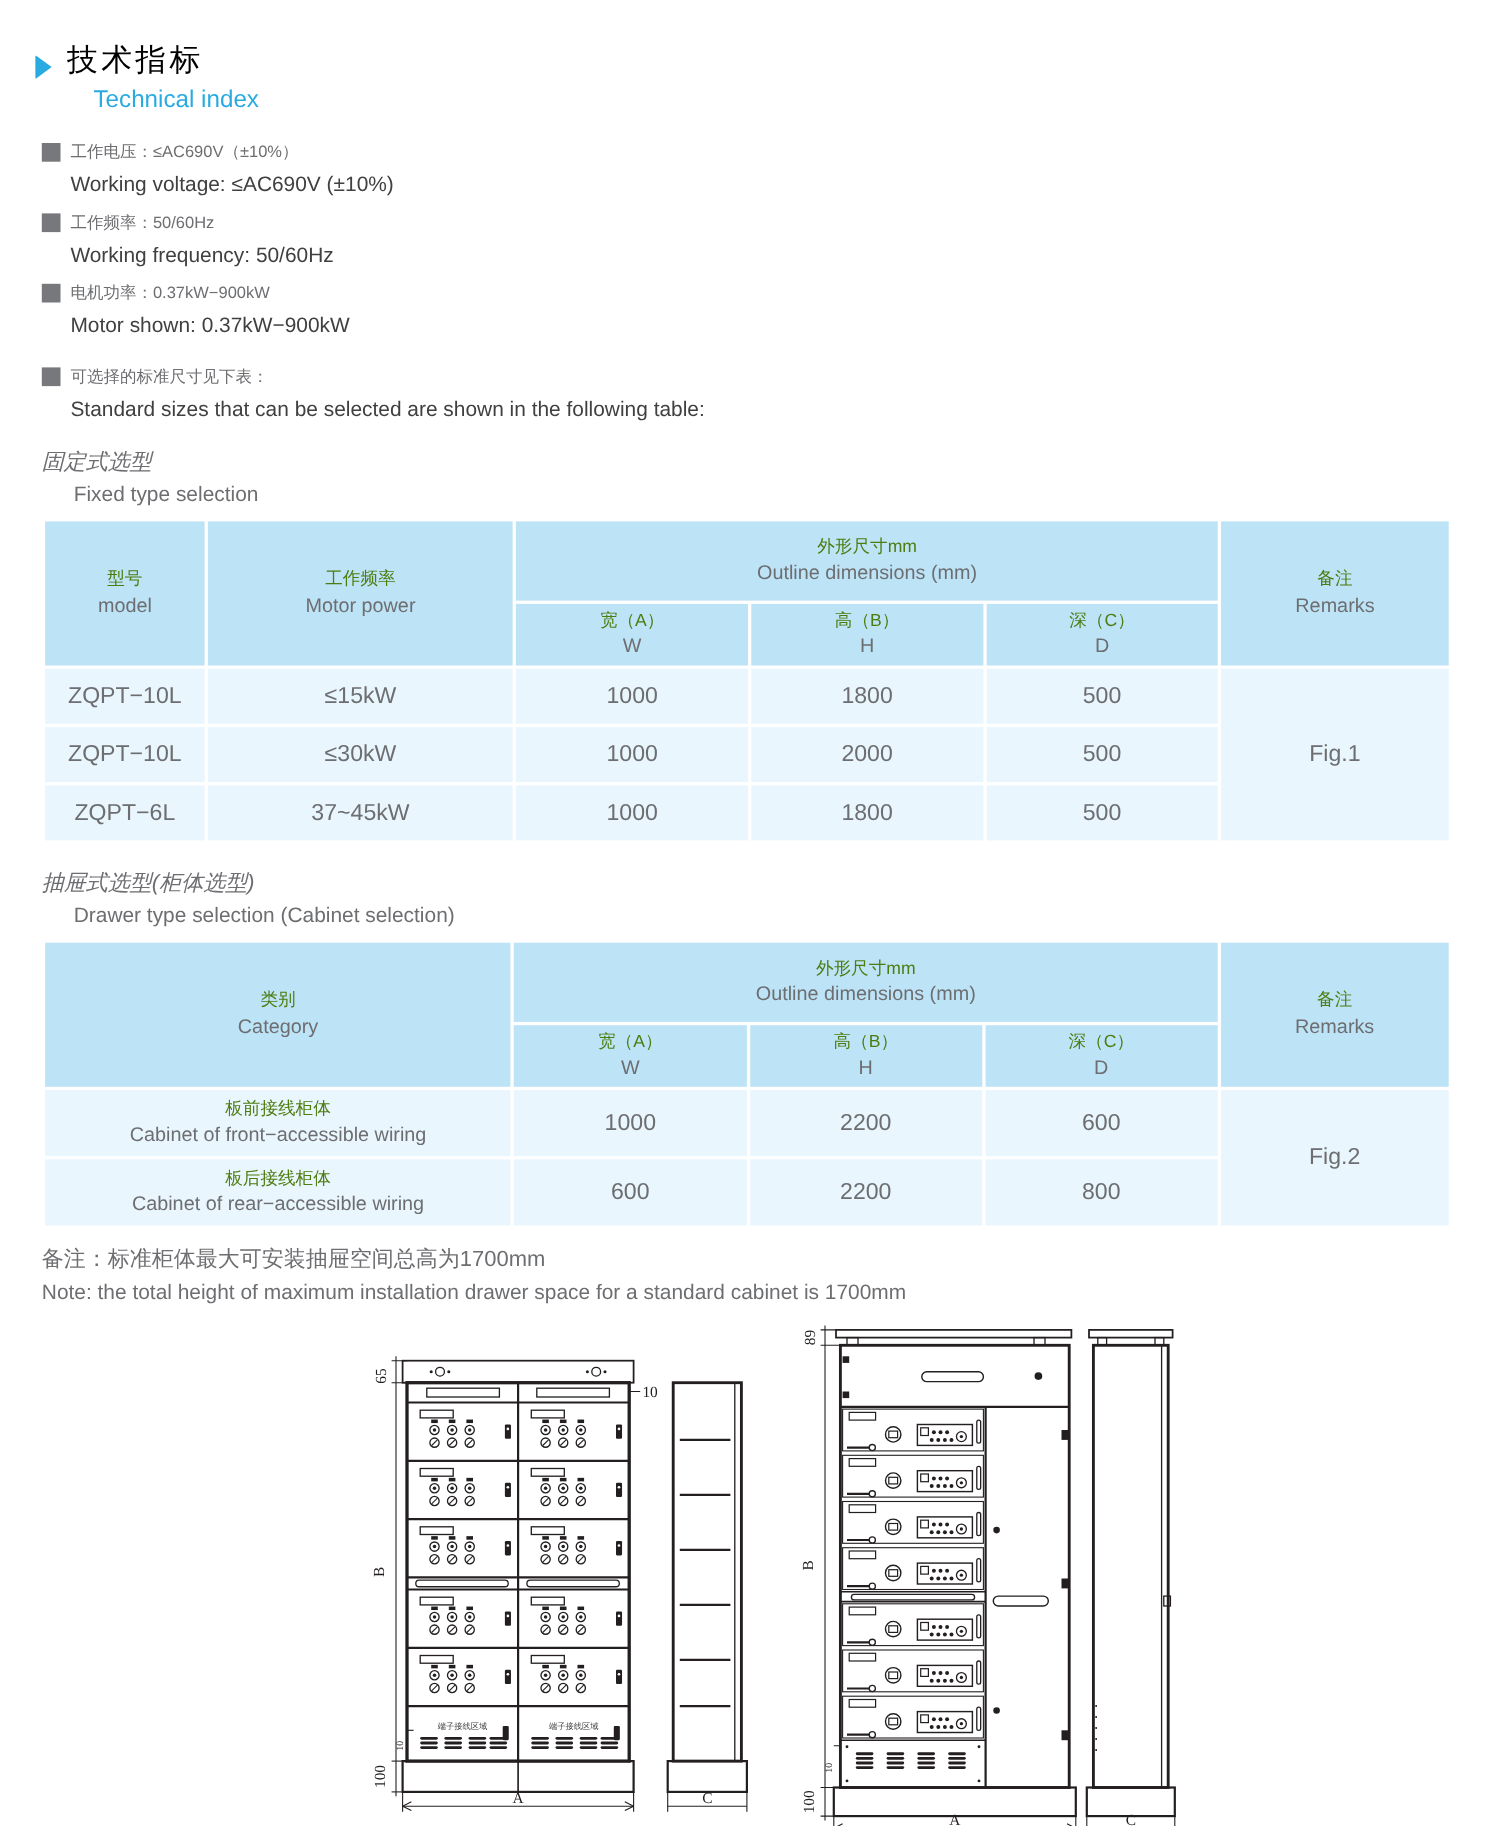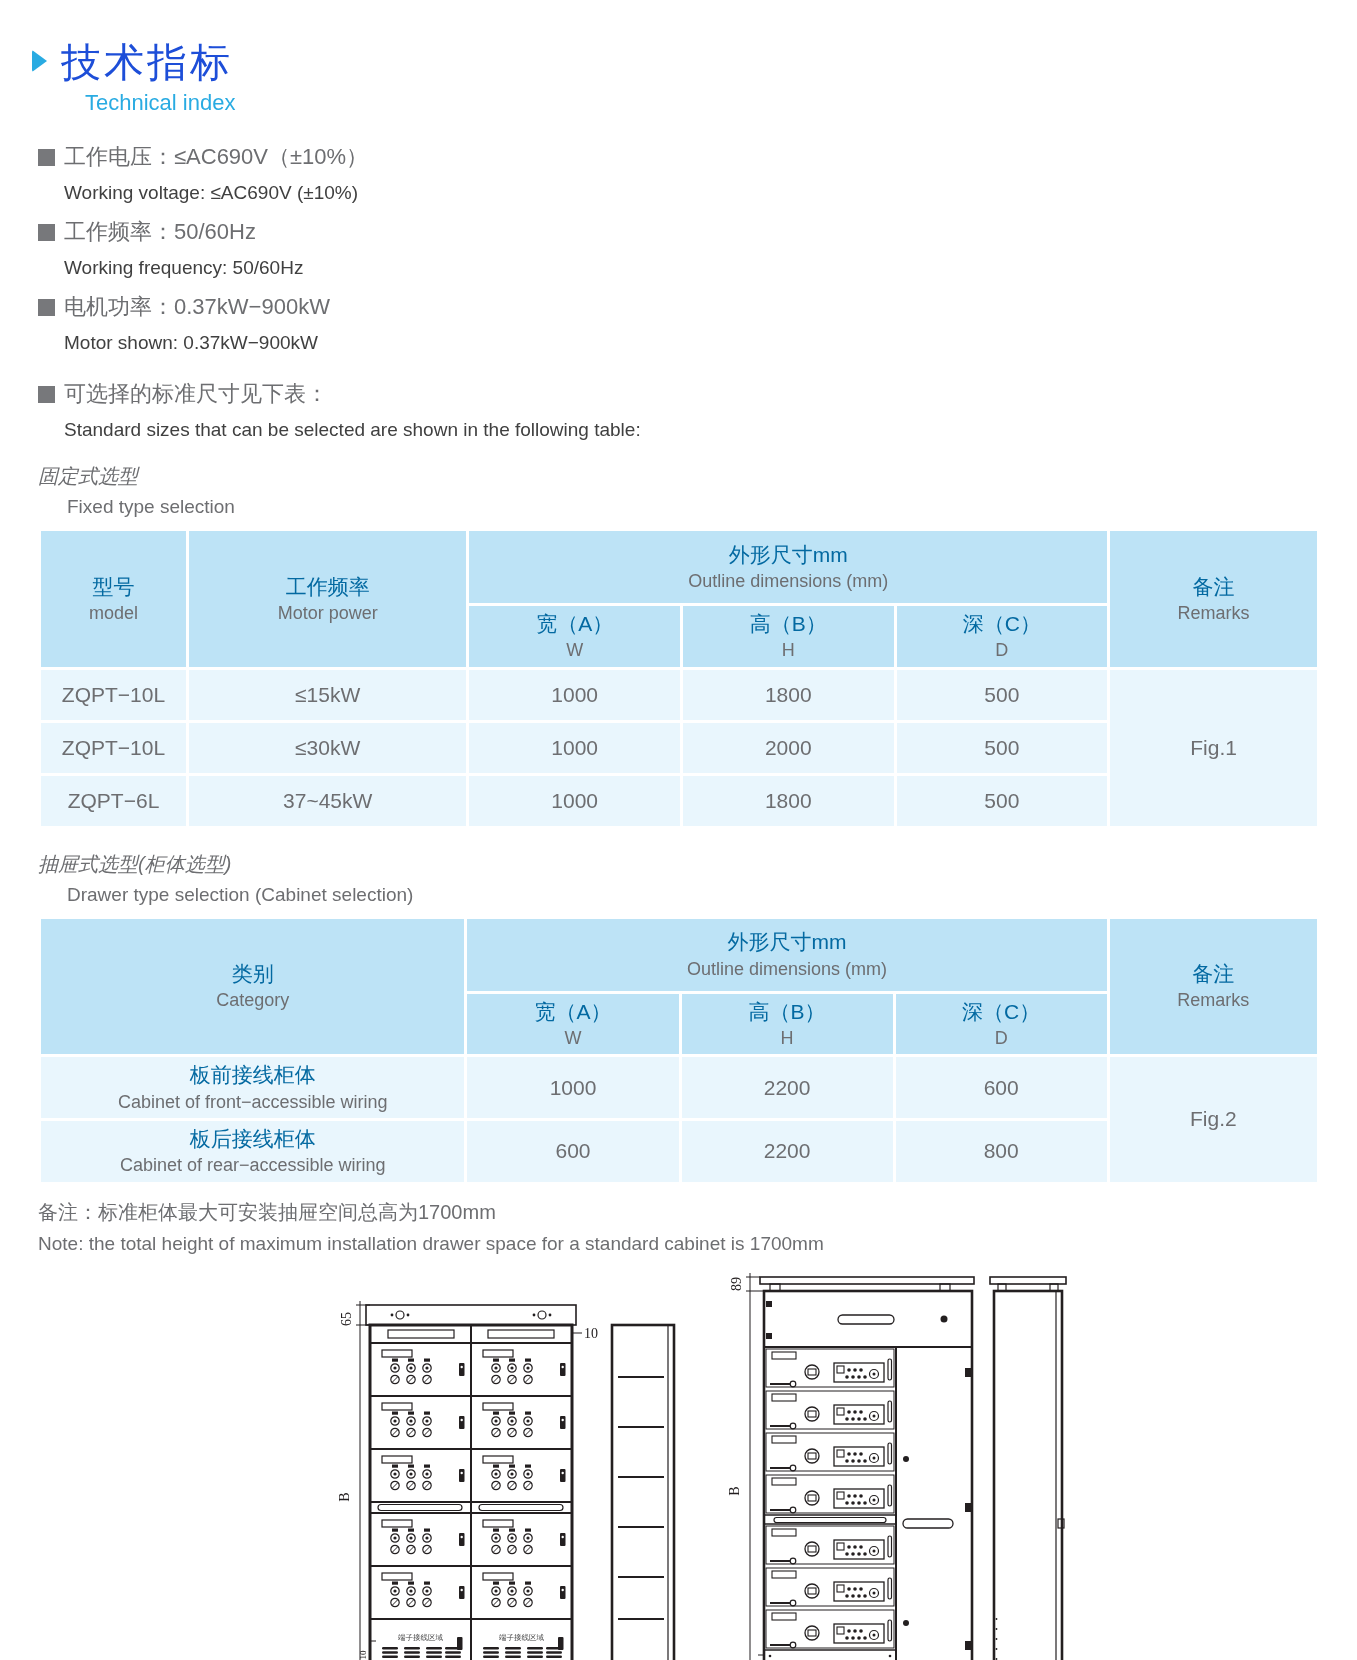--- a/index.html
+++ b/index.html
@@ -2,43 +2,43 @@
 <html><head>
 <meta charset="utf-8">
 <style>
   html,body{margin:0;padding:0;background:#fff;}
   body{width:1357px;height:1660px;font-family:"Liberation Sans",sans-serif;color:#6d6e71;position:relative;overflow:hidden;}
   .page{padding:40px 37px 0 38px;}
 
   
   .title-row{display:flex;align-items:flex-start;}
   .tri{width:0;height:0;border-left:15px solid #29abe2;border-top:11px solid transparent;border-bottom:11px solid transparent;margin:10px 14px 0 -6px;border-radius:2px;}
-  .h-title{font-size:40px;color:#1d4ed8;font-weight:400;letter-spacing:3px;line-height:1.1;}
+  .h-title{font-size:28px;color:#000000;font-weight:400;letter-spacing:3px;line-height:1.1;}
   .h-sub{font-size:22px;color:#29abe2;margin:6px 0 0 24px;}
 
   
   .specs{display:flex;margin-top:26px;}
   .spec-col{display:flex;flex-direction:column;}
   .spec-col.left{width:52%;}
   .spec-col.right{width:48%;}
   .spec-item{margin-bottom:13px;}
-  .zh-line{font-size:22px;color:#6d6e71;display:flex;align-items:center;}
+  .zh-line{font-size:15px;color:#6d6e71;display:flex;align-items:center;}
   .bullet{width:17px;height:17px;background:#77787b;display:inline-block;margin-right:9px;flex:0 0 auto;}
   .en-line{font-size:19px;color:#404040;margin:10px 0 0 26px;}
   .intro{margin-top:12px;}
 
   
   .sec-zh{font-size:20px;color:#6d6e71;margin-top:22px;font-style:italic;}
   .sec-en{font-size:19px;color:#6d6e71;margin-top:6px;margin-left:29px;}
 
   
   table.spec{width:100%;border-collapse:separate;border-spacing:3px;margin-top:10px;table-layout:fixed;}
   table.spec th{background:#bde3f6;font-weight:400;text-align:center;padding:4px 2px;}
   table.spec td{background:#e9f6fd;text-align:center;padding:4px 2px;}
-  .cellzh{display:block;font-size:21px;color:#0369a1;line-height:1.35;}
+  .cellzh{display:block;font-size:16px;color:#4d7c0f;line-height:1.35;}
   .cellen{display:block;font-size:18px;color:#6d6e71;line-height:1.35;}
   .val{font-size:21px;color:#6d6e71;}
   tr.hrow1 th{height:64px;}
   tr.hrow2 th{height:48px;}
   tr.brow td{height:42px;}
   tr.brow2 td{height:52px;}
 
   
   .note-zh{font-size:20px;color:#6d6e71;margin-top:14px;}
   .note-en{font-size:19px;color:#6d6e71;margin-top:7px;}

